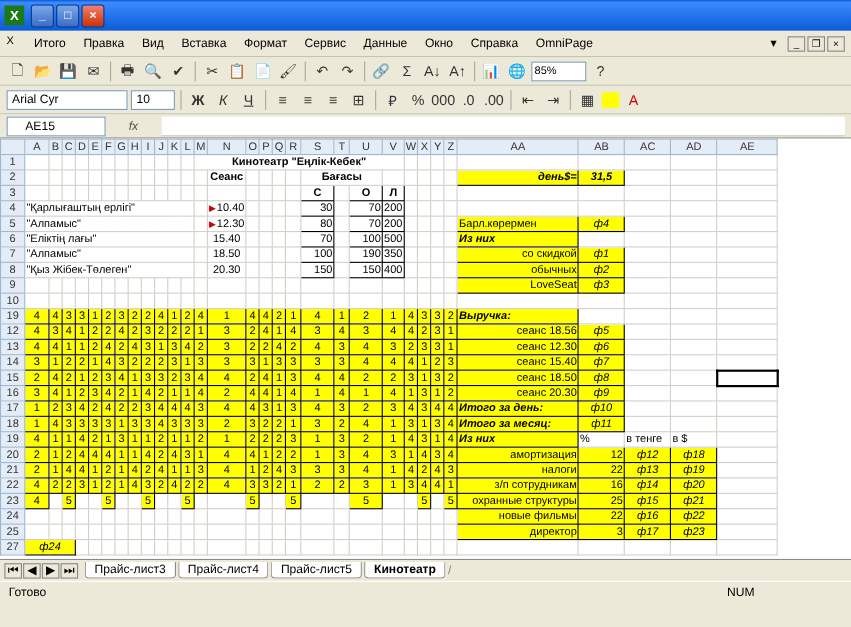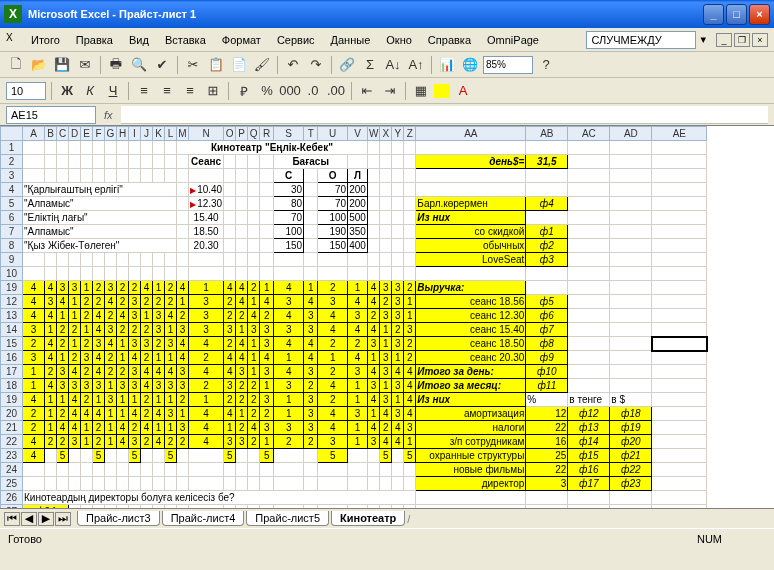--- a/index.html
+++ b/index.html
@@ -16,73 +16,71 @@
 .namebox{border:1px solid #7f9db9;background:#fff;width:110px;height:18px;padding:1px 4px}
 .mdi-btns{display:flex;gap:2px;margin-left:6px}
 .mdi-btn{width:16px;height:14px;border:1px solid #888;background:#ece9d8;font-size:9px;display:flex;align-items:center;justify-content:center}
 .toolbar{background:#ece9d8;height:26px;display:flex;align-items:center;padding:2px 6px;gap:3px;border-bottom:1px solid #c0c0b0}
 .tbtn{width:20px;height:20px;display:flex;align-items:center;justify-content:center;font-size:13px;color:#333}
 .tsep{width:1px;height:18px;background:#aca899;margin:0 2px}
 .zoom{border:1px solid #7f9db9;background:#fff;width:50px;height:18px;padding:0 2px;font-size:10px}
 .fontrow{background:#ece9d8;height:26px;display:flex;align-items:center;padding:2px 6px;gap:3px;border-bottom:1px solid #c0c0b0}
 .combo{border:1px solid #7f9db9;background:#fff;height:18px;padding:1px 4px;display:flex;align-items:center}
 .fxrow{background:#ece9d8;height:22px;display:flex;align-items:center;padding:0 6px;border-bottom:1px solid #808080}
-.cellref{border:1px solid #7f9db9;background:#fff;width:90px;height:18px;padding:1px 4px}
-.fx{margin:0 8px;font-style:italic;color:#555}
+.cellref{border:1px solid #7f9db9;background:#fff;width:90px;height:18px;padding:1px 16px}
+.fx{margin:0 21px;font-style:italic;color:#555}
 .fxinput{flex:1;border-bottom:1px solid #c0c0b0;height:18px;background:#fff}
 .sheet{position:relative;background:#fff;height:382px;overflow:hidden;font-size:10px}
 table.grid{border-collapse:collapse;table-layout:fixed}
 table.grid td,table.grid th{border:1px solid #d4d0c8;height:14px;padding:0 1px;overflow:hidden;white-space:nowrap;font-size:10px;text-align:center}
 table.grid th{background:#e4ecf7;font-weight:normal;border:1px solid #9eb6ce;color:#333}
 th.colh{height:16px}
 th.rowh{width:22px;text-align:center;background:#e4ecf7}
 th.corner{width:22px;background:#e4ecf7}
 .yel{background:#ffff00}
 .bord{border:1px solid #000!important}
 .tl{text-align:left!important;padding-left:2px}
 .tr{text-align:right!important;padding-right:2px}
 .bold{font-weight:bold}
 .ital{font-style:italic}
 .tabs{background:#ece9d8;height:20px;display:flex;align-items:center;padding:0 4px;border-top:1px solid #808080;font-size:10px}
 .tabnav{display:flex;gap:1px;margin-right:6px}
 .tabnav span{border:1px solid #888;width:16px;height:14px;display:flex;align-items:center;justify-content:center;background:#ece9d8}
 .stab{padding:1px 8px;background:#fff;border:1px solid #888;border-radius:0 0 4px 4px;margin-right:2px;border-top:none}
 .stab.active{background:#fff;font-weight:bold}
 .status{background:#ece9d8;height:20px;display:flex;align-items:center;padding:0 8px;border-top:1px solid #fff;font-size:10px}
-.status .num{margin-left:auto;margin-right:44px}
+.status .num{margin-left:auto;margin-right:80px}
 .arrow{color:#c00;font-size:8px;margin-right:1px}
 .sel{border:2px solid #000!important}
 </style>
 </head>
 <body>
 
 <div class="titlebar">
   <div class="xicon">X</div>
-  <div class="titlebar-text">Microsoft Excel - Прайст-лист 1</div>
   <div class="winbtns">
     <div class="winbtn">_</div>
     <div class="winbtn">□</div>
     <div class="winbtn close">×</div>
   </div>
 </div>
 
 <div class="menubar">
   <div class="xicon" style="width:16px;height:16px;font-size:10px">X</div>
   <span class="mitem">Итого</span>
   <span class="mitem">Правка</span>
   <span class="mitem">Вид</span>
   <span class="mitem">Вставка</span>
   <span class="mitem">Формат</span>
   <span class="mitem">Сервис</span>
   <span class="mitem">Данные</span>
   <span class="mitem">Окно</span>
   <span class="mitem">Справка</span>
   <span class="mitem">OmniPage</span>
   <div class="namebox-area">
-    <input class="namebox" value="СЛУЧМЕЖДУ" style="">
     <span>▾</span>
     <div class="mdi-btns">
       <div class="mdi-btn">_</div>
       <div class="mdi-btn">❐</div>
       <div class="mdi-btn">×</div>
     </div>
   </div>
 </div>
 
 <div class="toolbar">
@@ -108,20 +106,23 @@
   <span class="tbtn">A↓</span>
   <span class="tbtn">A↑</span>
   <span class="tsep"></span>
   <span class="tbtn">📊</span>
   <span class="tbtn">🌐</span>
   <input class="zoom" value="85%" style="">
   <span class="tbtn">?</span>
 </div>
 
 <div class="fontrow">
+  <div class="combo" style="width:110px">
+      <span>Arial Cyr</span>
+    </div>
   <div class="combo" style="width:40px">
       <span>10</span>
     </div>
   <span class="tsep"></span>
   <span class="tbtn bold">Ж</span>
   <span class="tbtn ital">К</span>
   <span class="tbtn" style="text-decoration:underline">Ч</span>
   <span class="tsep"></span>
   <span class="tbtn">≡</span>
   <span class="tbtn">≡</span>
@@ -963,29 +964,20 @@
           <td class=""></td>
           <td class=""></td>
           <td class=""></td>
           <td class="yel bord tr">директор</td>
           <td class="yel bord tr">3</td>
           <td class="yel bord ital">ф17</td>
           <td class="yel bord ital">ф23</td>
           <td class=""></td>
         </tr>
         <tr>
-          <th class="rowh">26</th>
-          <td class="tl" colspan="26">Кинотеардың директоры болуға келісесіз бе?</td>
-          <td class=""></td>
-          <td class=""></td>
-          <td class=""></td>
-          <td class=""></td>
-          <td class=""></td>
-        </tr>
-        <tr>
           <th class="rowh">27</th>
           <td class="yel bord ital" colspan="3">ф24</td>
           <td class=""></td>
           <td class=""></td>
           <td class=""></td>
           <td class=""></td>
           <td class=""></td>
           <td class=""></td>
           <td class=""></td>
           <td class=""></td>

